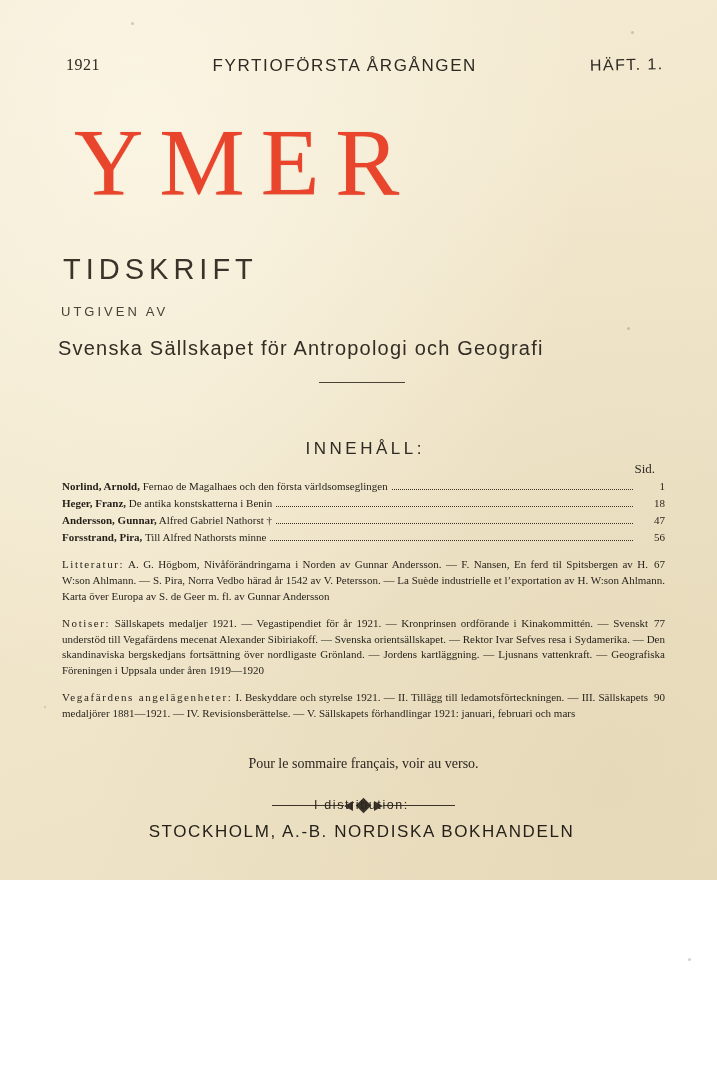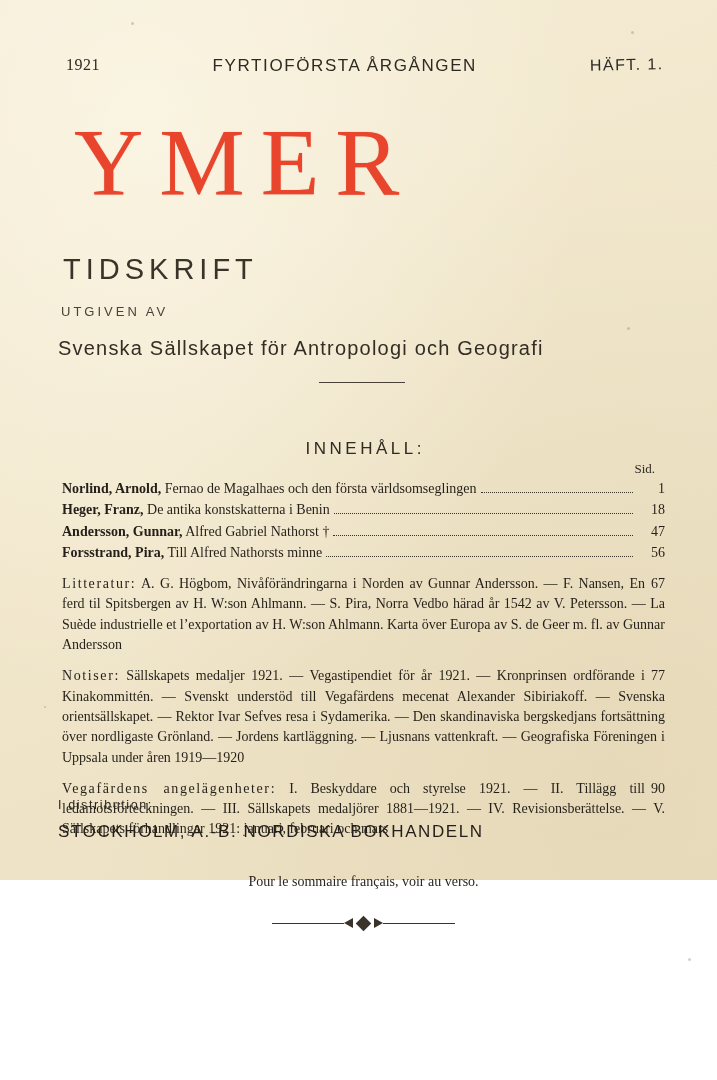--- a/index.html
+++ b/index.html
@@ -124,21 +124,21 @@
     font-size: 13px;
     color: #2f2a22;
     margin-top: 2px;
     padding-right: 10px;
     font-family: "Liberation Serif", serif;
   }
 
   .toc {
     margin-top: 2px;
     color: #241f19;
-    font-size: 14px;
+    font-size: 11px;
     line-height: 1.45;
   }
   .entry {
     display: flex;
     align-items: baseline;
     margin-bottom: 1px;
   }
   .entry .txt { white-space: nowrap; }
   .entry .dots {
     flex: 1 1 auto;
@@ -206,21 +206,21 @@
     border-top: 5px solid transparent;
     border-bottom: 5px solid transparent;
   }
   .ornament .tipL { border-right: 9px solid #3a332a; }
   .ornament .tipR { border-left: 9px solid #3a332a; }
 
   .imprint {
     position: absolute;
     left: 0; right: 0;
     bottom: 38px;
-    text-align: left;
+    text-align: center;
   }
   .imprint .dist {
     font-family: "Liberation Sans", sans-serif;
     font-size: 12.5px;
     letter-spacing: 1.6px;
     color: #2b2620;
   }
   .imprint .pub {
     margin-top: 10px;
     font-family: "Liberation Sans", sans-serif;

